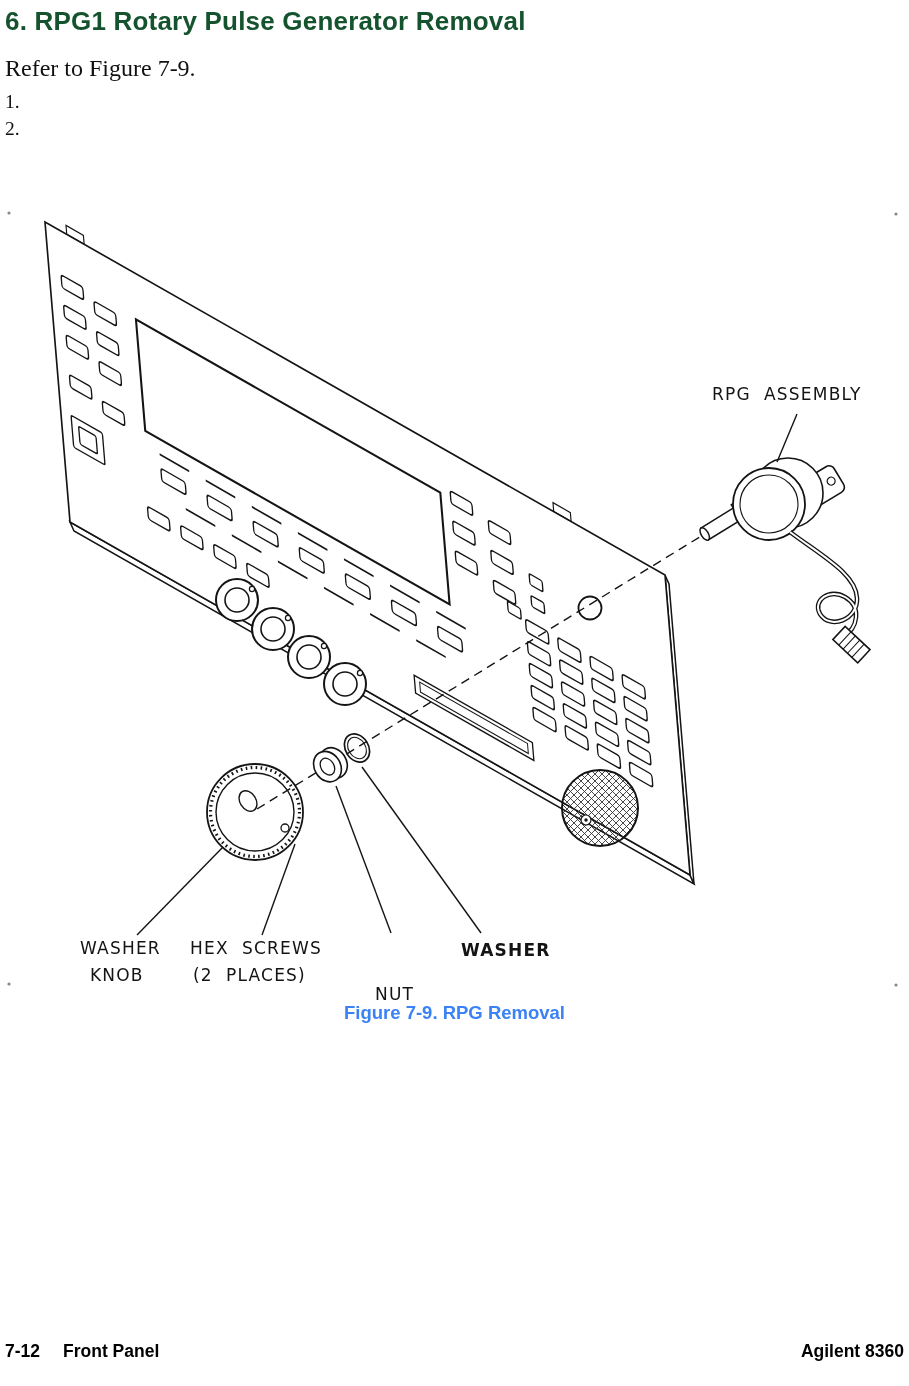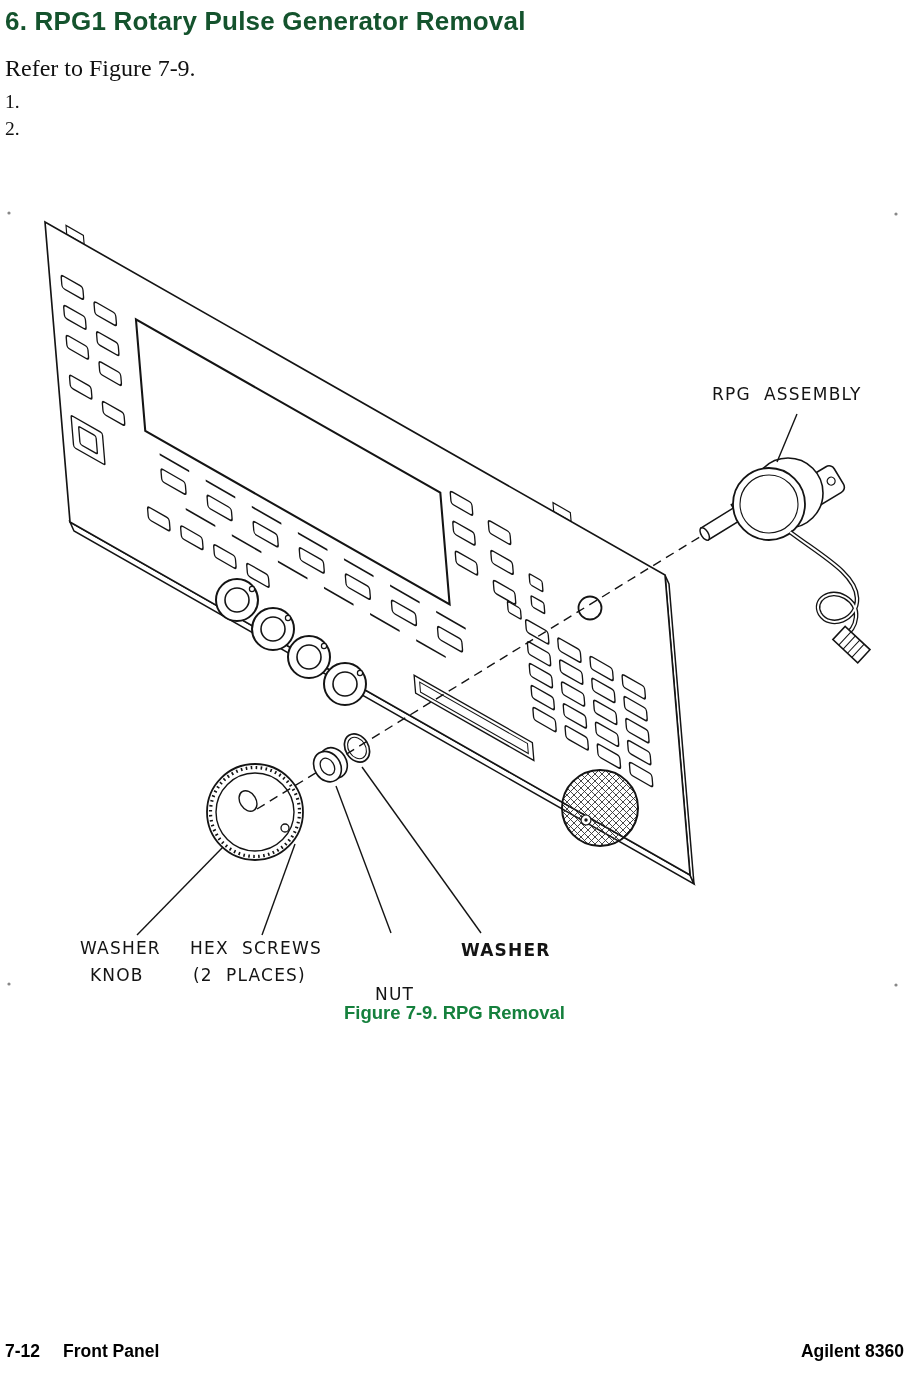--- a/index.html
+++ b/index.html
@@ -18,21 +18,21 @@
   .step { display:flex; }
   .step-num { width:27px; flex:0 0 27px; }
   .fig-wrap { position:absolute; left:0; top:200px; width:790px; height:830px; }
   .fig-wrap svg { position:absolute; left:0; top:0; }
   .fig-label {
     position:absolute; font-family:"DejaVu Sans", sans-serif;
     font-size:17px; letter-spacing:1.2px; white-space:pre; color:#141414;
   }
   .caption {
     position:absolute; left:0; top:802px; width:909px; text-align:center;
-    font-family:"Liberation Sans", sans-serif; font-weight:bold; font-size:18.5px; color:#15803d;
+    font-family:"Liberation Sans", sans-serif; font-weight:bold; font-size:18.5px; color:#3b82f6;
   }
   .footer {
     position:absolute; left:0; top:1339px; width:909px;
     font-family:"Liberation Sans", sans-serif; font-weight:bold;
     font-size:17.5px; line-height:25px; color:#000;
   }
   .footer-left { position:absolute; left:5px; top:0; display:flex; }
   .footer-page { width:58px; flex:0 0 58px; }
   .footer-right { position:absolute; right:5px; top:0; }
 </style>

